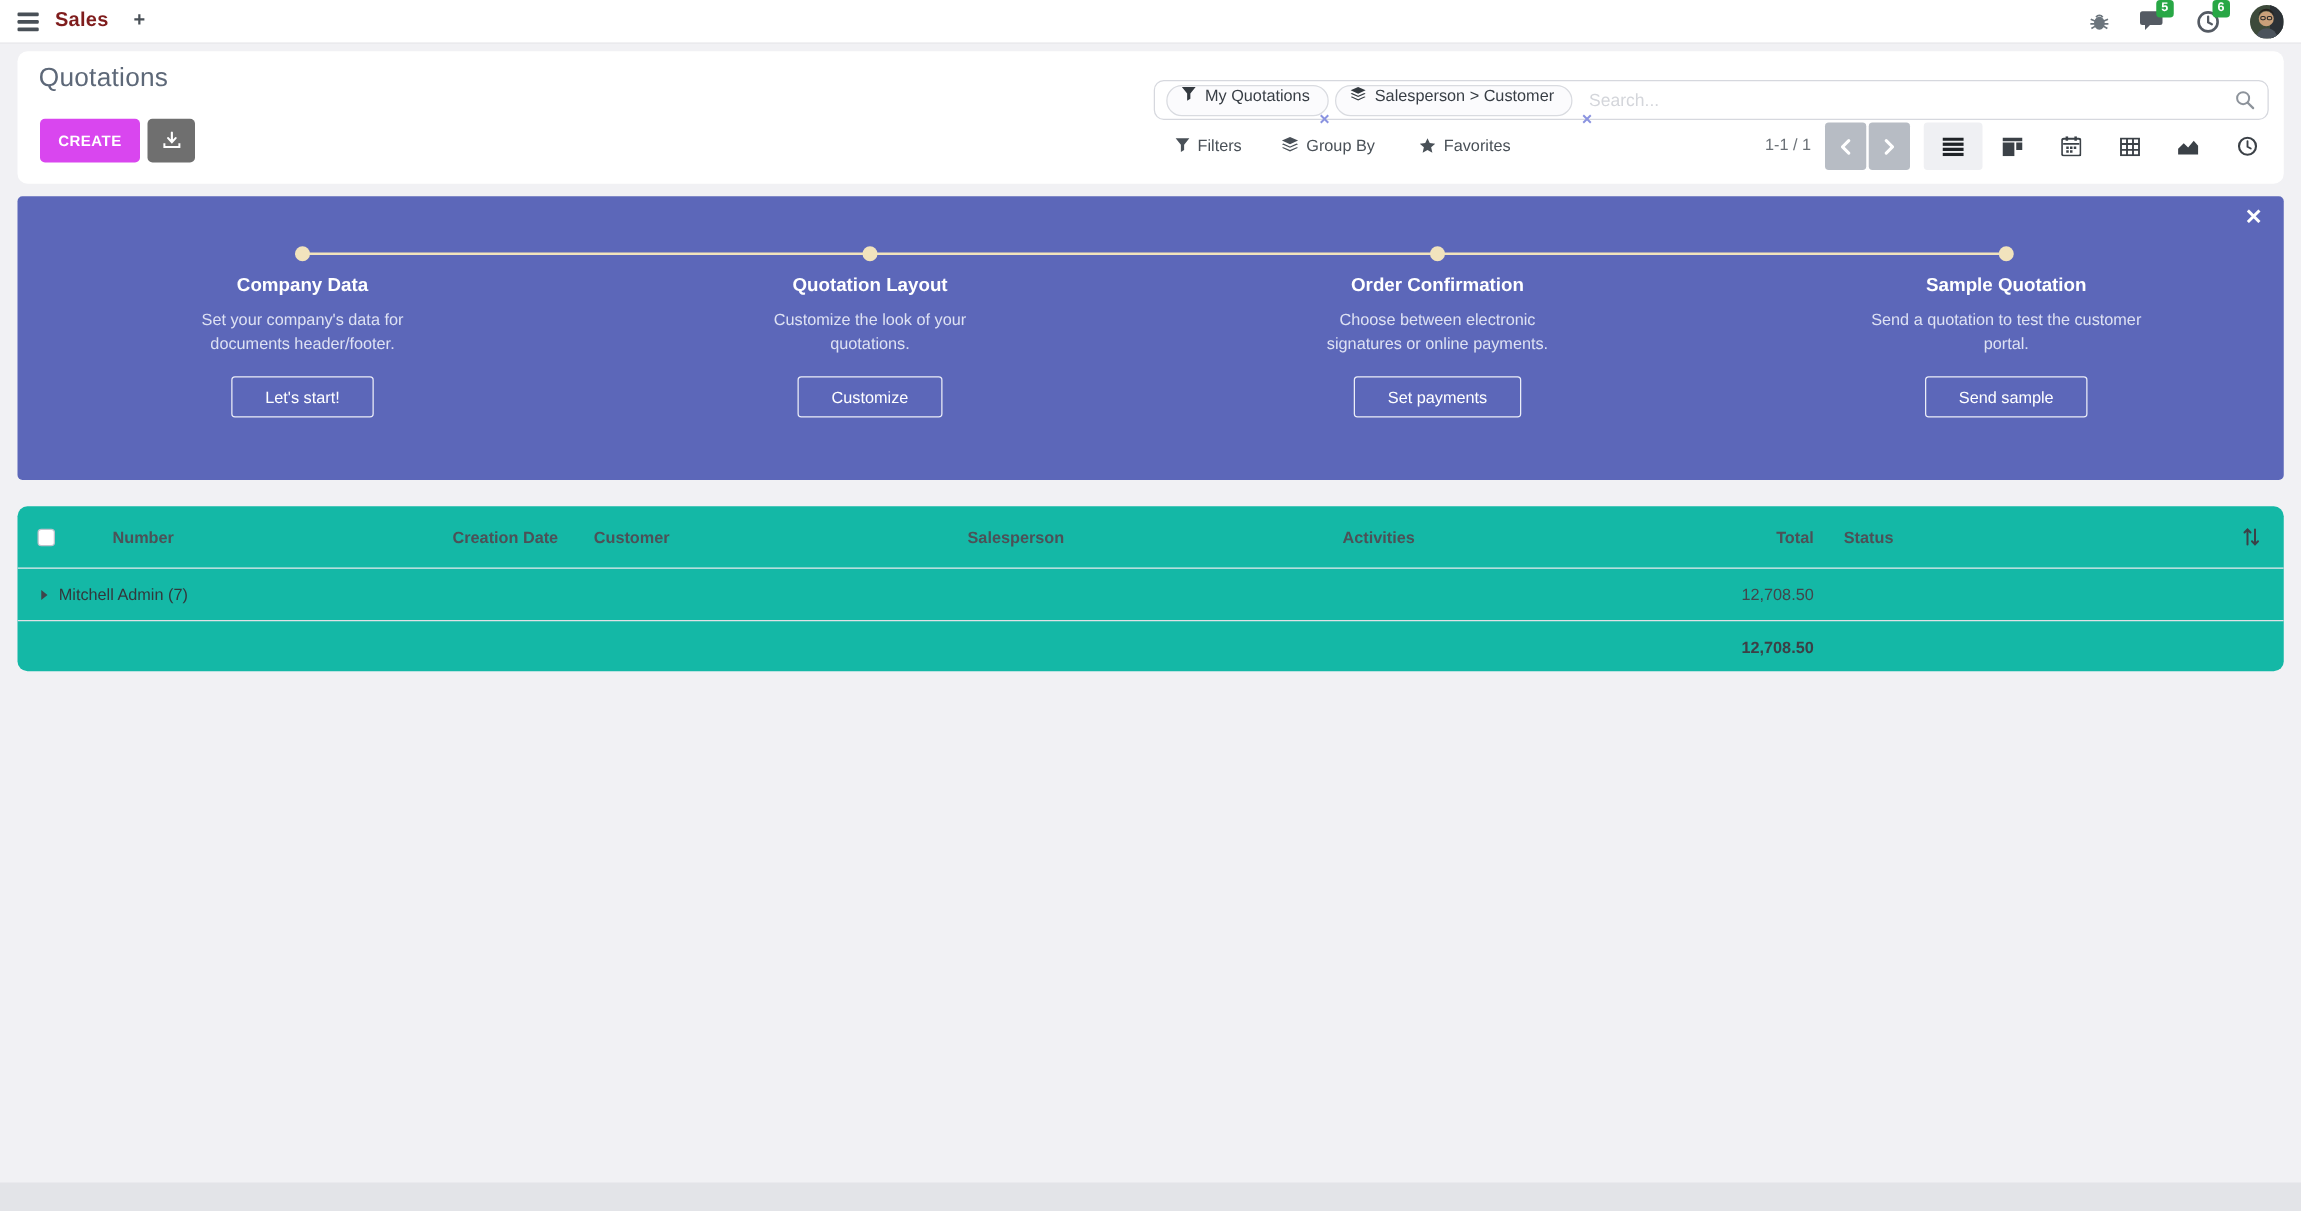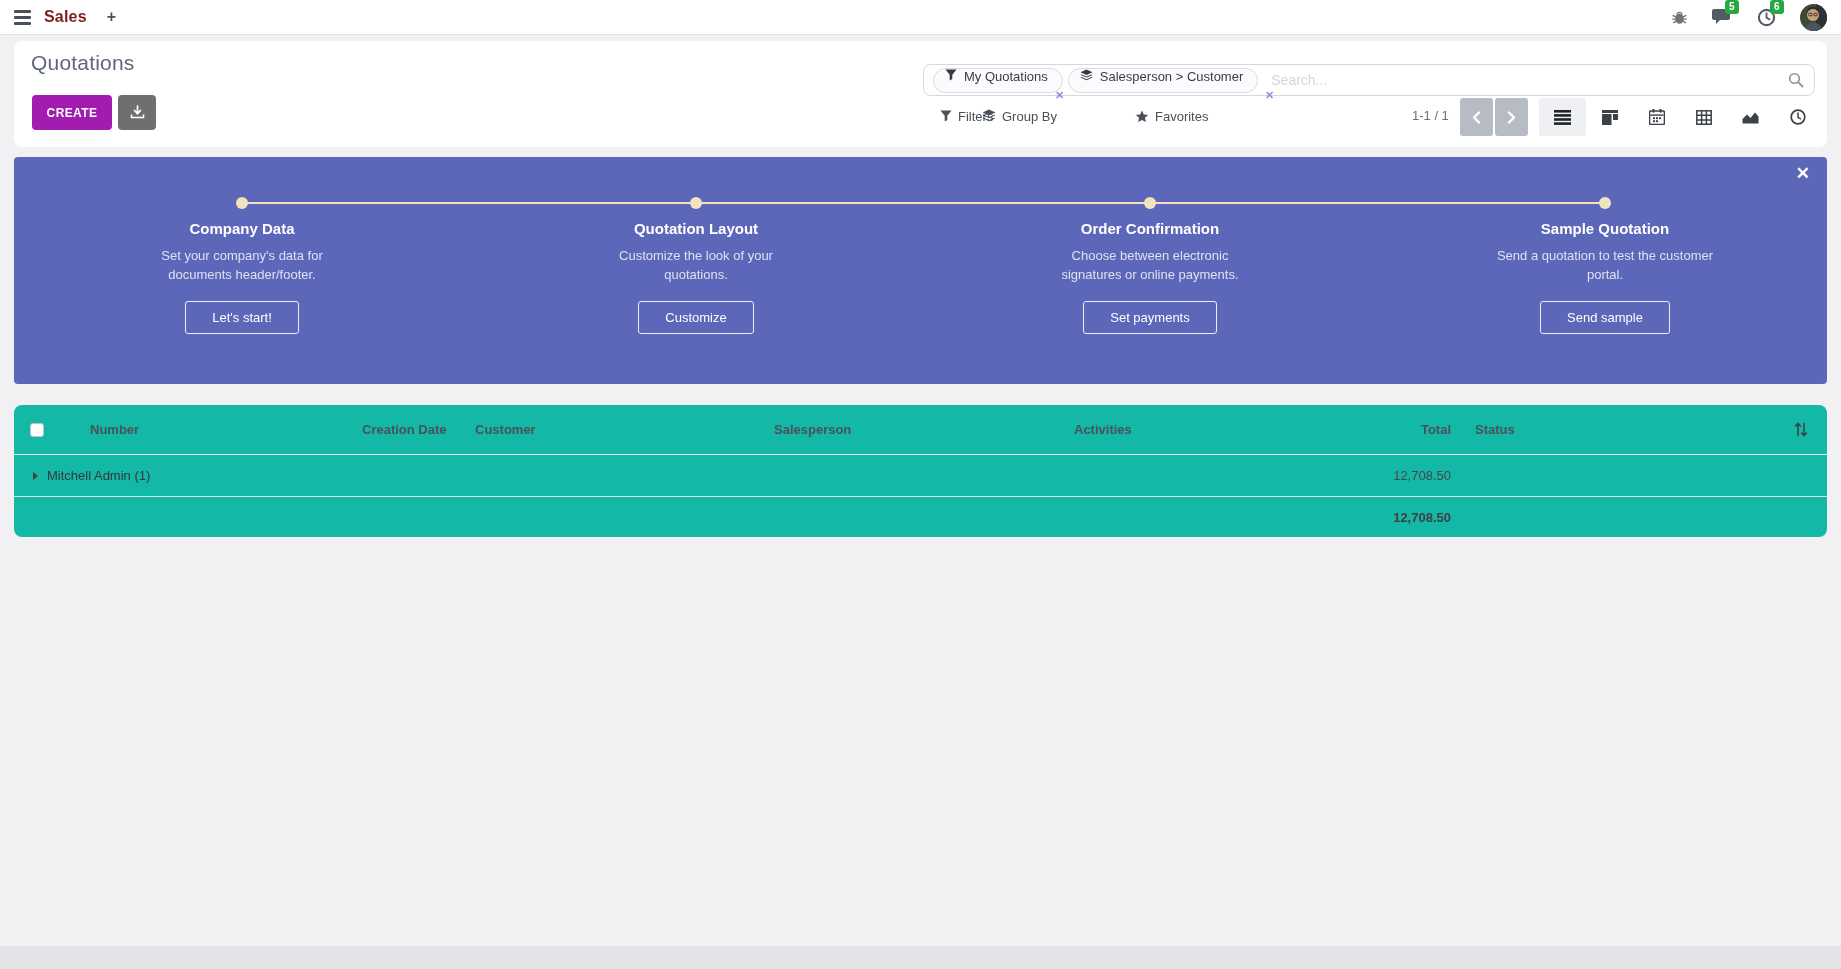--- a/index.html
+++ b/index.html
@@ -29,21 +29,21 @@
   .avatar { width:27px; height:27px; border-radius:50%; overflow:hidden; display:inline-flex; cursor:pointer; }
 
   
   .control-card {
     position:absolute; left:14px; right:14px; top:41px; height:106px;
     background:#fff; border-radius:8px;
   }
   .page-title { position:absolute; left:17px; top:10px; font-size:21px; color:#5d6878; letter-spacing:.2px; }
   .btn-create {
     position:absolute; left:18px; top:54px; width:80px; height:35px;
-    background:#a21caf; color:#fff; border:none; border-radius:4px;
+    background:#d946ef; color:#fff; border:none; border-radius:4px;
     font-size:12px; font-weight:700; letter-spacing:.4px; cursor:pointer;
     font-family:"Liberation Sans",sans-serif;
   }
   .btn-export {
     position:absolute; left:104px; top:54px; width:38px; height:35px;
     background:#6f6f6f; border:none; border-radius:4px; cursor:pointer;
     display:flex; align-items:center; justify-content:center;
   }
   
   .search-bar {
@@ -237,21 +237,21 @@
   </div>
 
   <div class="menu-item" style="left:926px;">
     <span>
       <svg width="12" height="12" viewBox="0 0 12 12">
           <path fill="#495057" d="M0.5 0.5 h11 L7.3 5.8 V10 L4.7 11.5 V5.8 Z"></path>
         </svg>
     </span>
     <span>Filters</span>
   </div>
-  <div class="menu-item" style="left:968px;">
+  <div class="menu-item" style="left:1011px;">
     <span>
       <svg width="14" height="14" viewBox="0 0 13 13">
           <g fill="#495057">
             <path d="M6.5 0.5 L12.5 3.2 L6.5 5.9 L0.5 3.2 Z"></path>
             <path d="M1.6 5.4 L6.5 7.6 L11.4 5.4 L12.5 5.9 L6.5 8.6 L0.5 5.9 Z"></path>
             <path d="M1.6 8.1 L6.5 10.3 L11.4 8.1 L12.5 8.6 L6.5 11.3 L0.5 8.6 Z"></path>
           </g>
         </svg>
     </span>
     <span>Group By</span>
@@ -386,21 +386,21 @@
               <path d="M10 13.5 V1.5 M7.6 11 L10 13.5 L12.4 11"></path>
             </g>
           </svg>
       </span>
     </div>
   </div>
 
   <div class="lrow group">
     <div class="group-label-cell">
       <span class="caret"></span>
-      <span class="group-label">Mitchell Admin (1)</span>
+      <span class="group-label">Mitchell Admin (7)</span>
     </div>
     <div class="num right">12,708.50</div>
     <div></div>
       <div></div>
       <div></div>
   </div>
 
   <div class="lrow footer">
     <div></div>
       <div></div>

